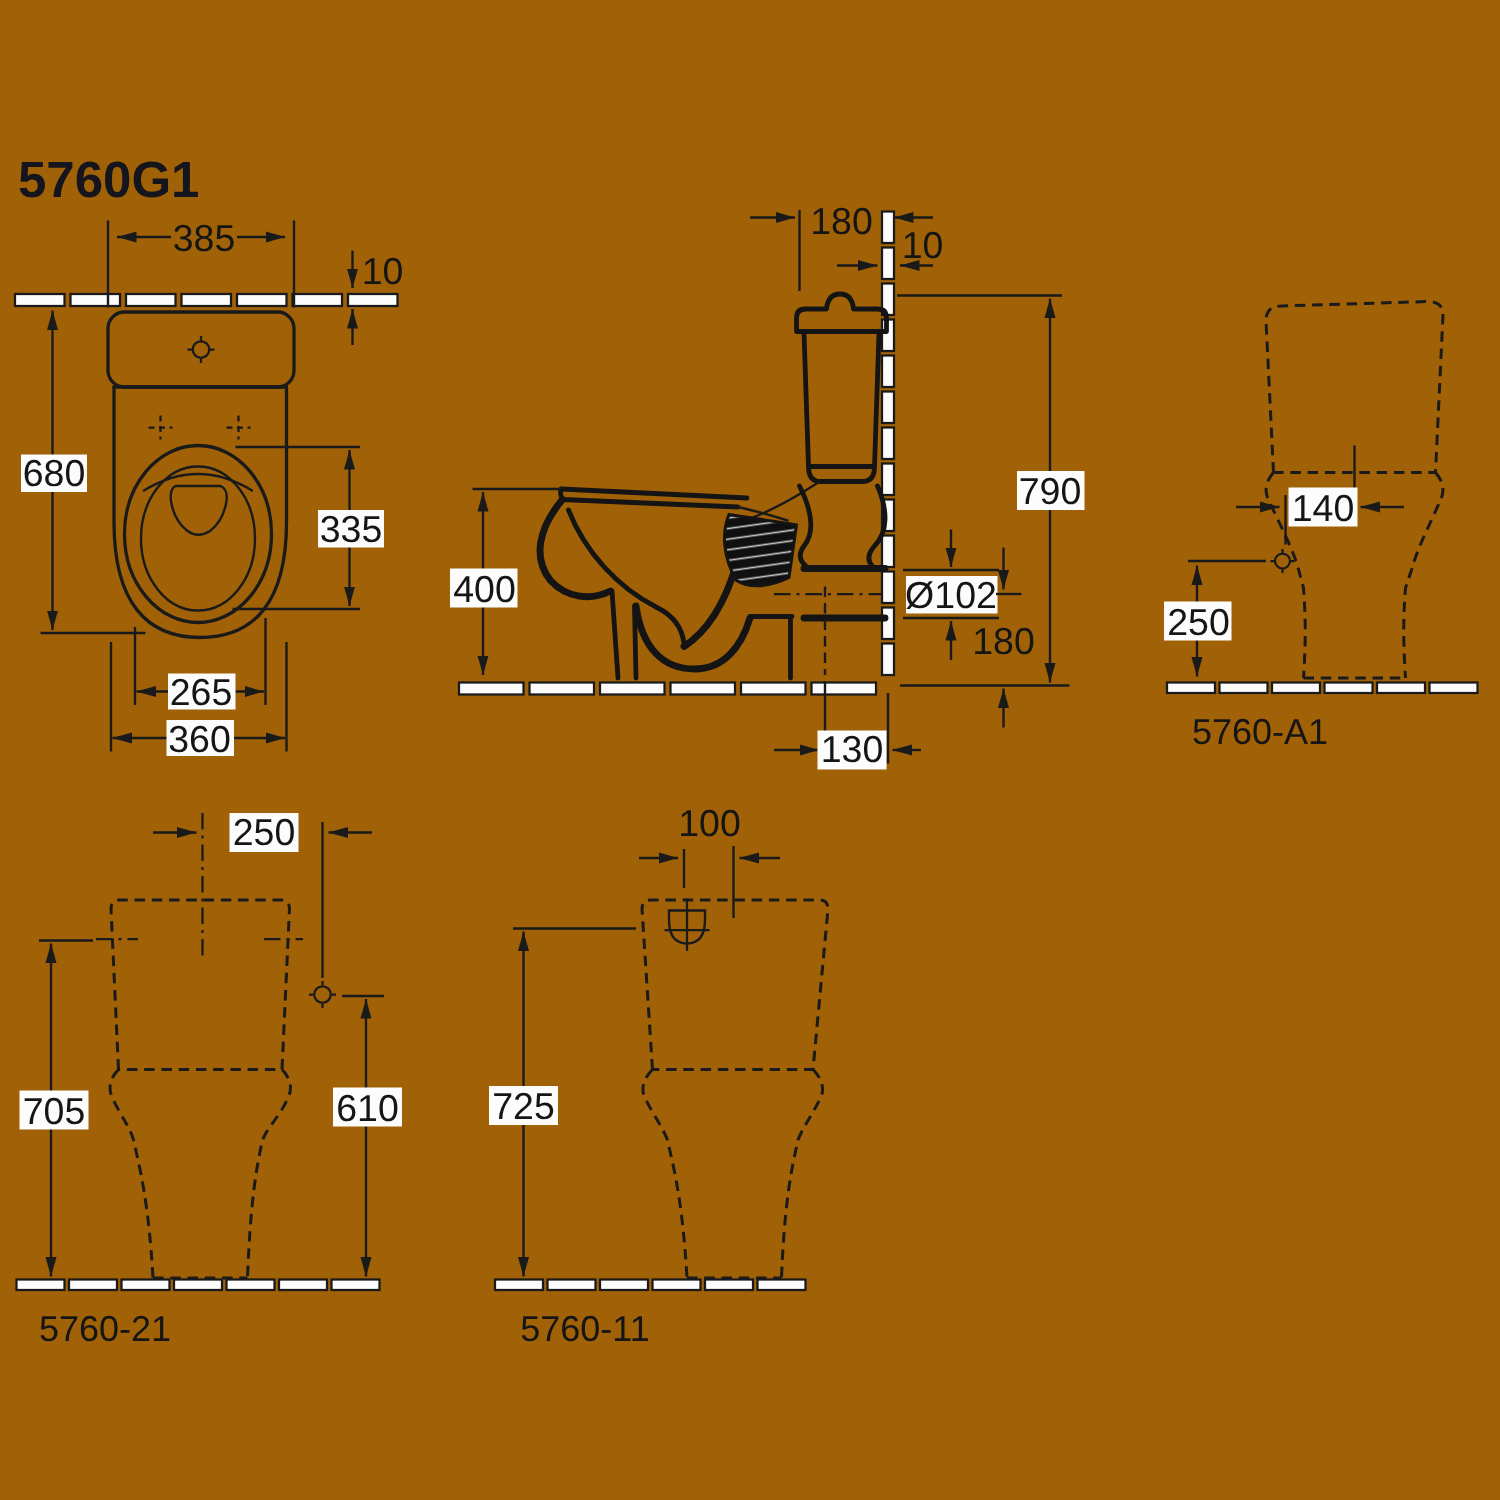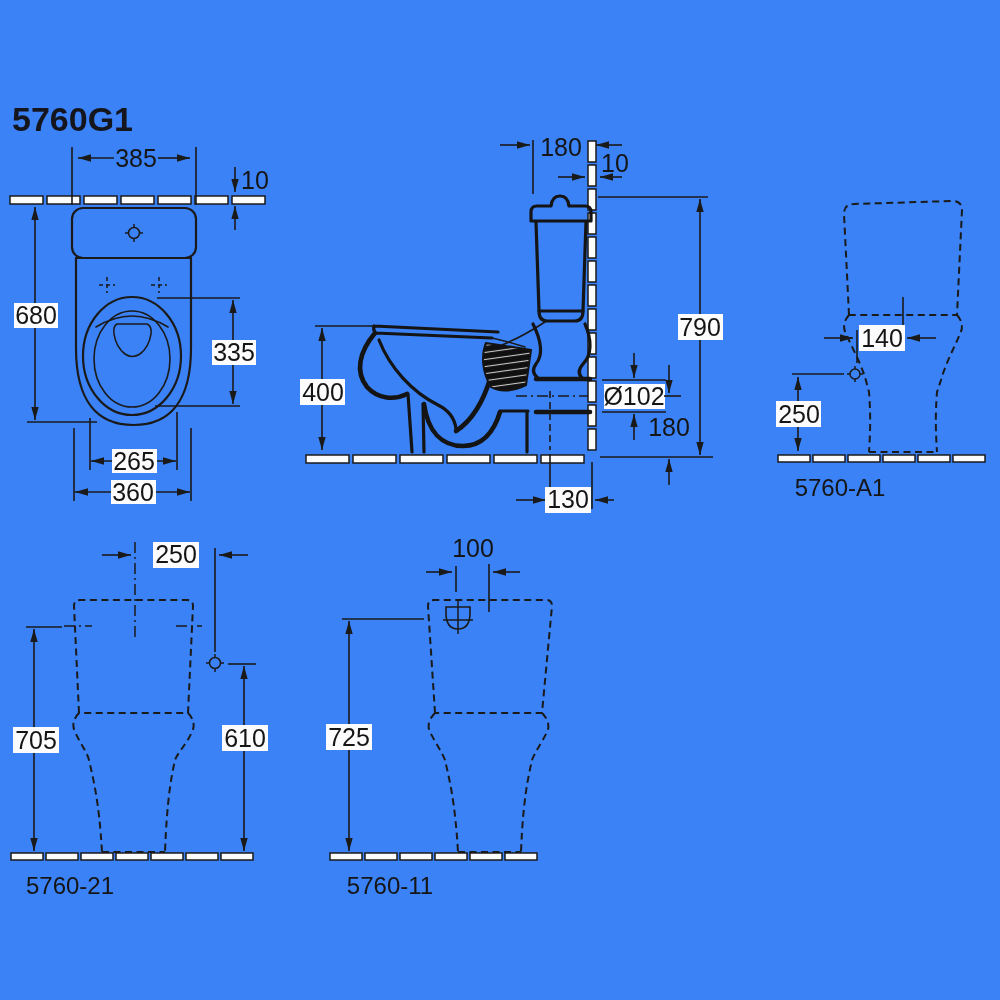--- a/index.html
+++ b/index.html
@@ -1,16 +1,16 @@
 <!DOCTYPE html>
 <html><head>
 <meta charset="utf-8">
 <style>
   html,body{margin:0;padding:0;background:#fcfcfc;}
-  #stage{position:relative;width:1000px;height:1000px;background:#3b82f6;overflow:hidden;
+  #stage{position:relative;width:1000px;height:1000px;background:#a16207;overflow:hidden;
          font-family:"Liberation Sans", sans-serif;}
   svg{display:block}
   .thin{stroke:#1a1a1a;stroke-width:1.6;fill:none;stroke-linecap:round}
   .med{stroke:#1a1a1a;stroke-width:2.2;fill:none;stroke-linecap:round;stroke-linejoin:round}
   .thick{stroke:#141414;stroke-width:4.6;fill:none;stroke-linecap:round;stroke-linejoin:round}
   .thick3{stroke:#141414;stroke-width:3.2;fill:none;stroke-linecap:round;stroke-linejoin:round}
   .dash{stroke:#1a1a1a;stroke-width:2;fill:none;stroke-dasharray:7 4.5;stroke-linejoin:round}
   .dashdot{stroke:#1a1a1a;stroke-width:1.5;fill:none;stroke-dasharray:11 4 2 4}
   .dimline{stroke:#1a1a1a;stroke-width:1.6;fill:none}
   .dim{font-size:25px;fill:#151515}

